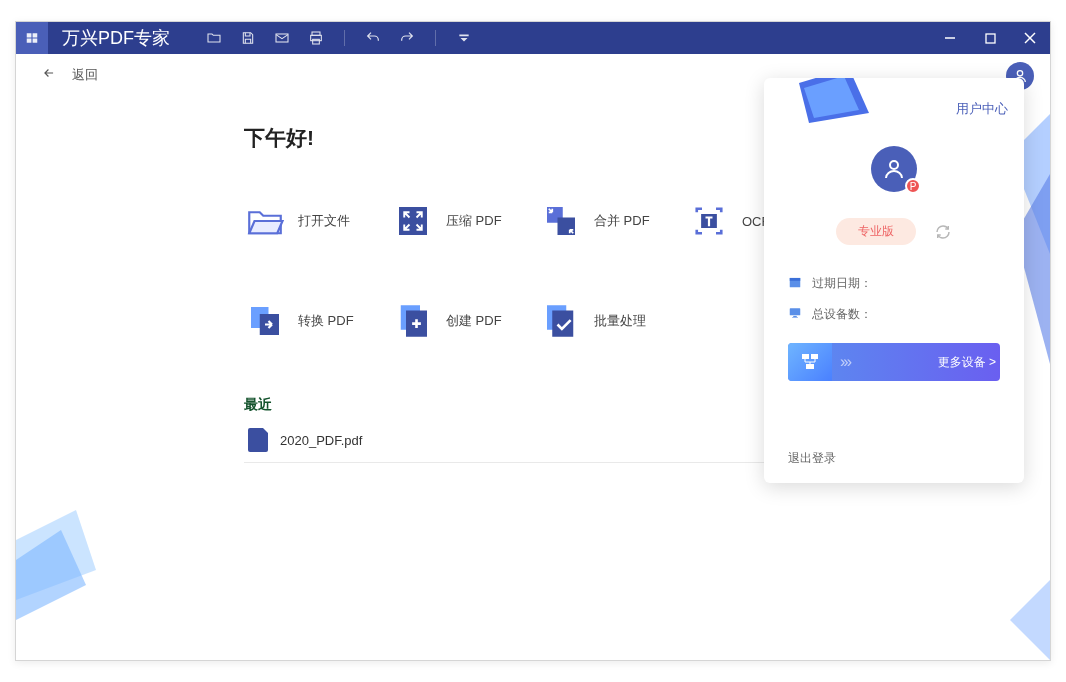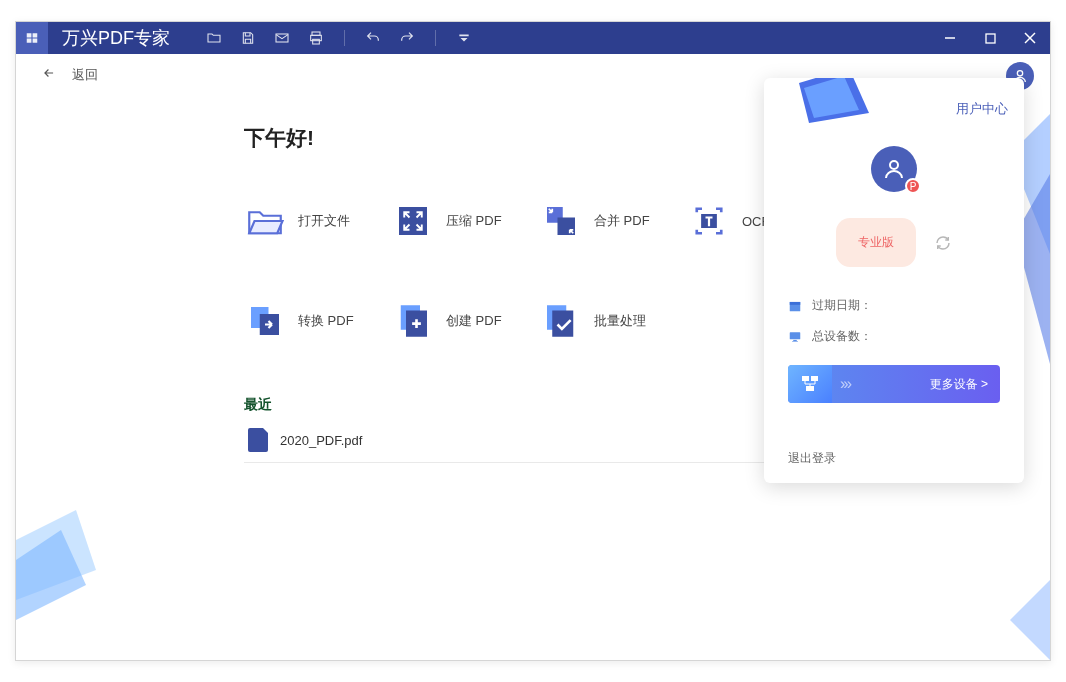--- a/index.html
+++ b/index.html
@@ -31,29 +31,29 @@
 .recent-row .ic::after{content:"";position:absolute;top:0;right:0;border-style:solid;border-width:0 5px 5px 0;border-color:transparent #fff transparent transparent}
 .recent-row span{font-size:13px;color:#333}
 .panel{position:absolute;right:26px;top:24px;width:260px;height:405px;background:#fff;border-radius:6px;box-shadow:0 4px 20px rgba(0,0,0,.15);overflow:hidden}
 .panel-fold{position:absolute;top:-10px;left:35px;width:70px;height:55px}
 .panel-fold svg{width:100%;height:100%}
 .panel-title{position:absolute;right:16px;top:22px;color:#4a5fb8;font-size:13px;cursor:pointer}
 .avatar-wrap{display:flex;justify-content:center;margin-top:68px;position:relative}
 .avatar{width:46px;height:46px;border-radius:50%;background:#4a5fb8;display:flex;align-items:center;justify-content:center;position:relative}
 .avatar-badge{position:absolute;right:-4px;bottom:-2px;width:16px;height:16px;border-radius:50%;background:#e55;color:#fff;font-size:10px;display:flex;align-items:center;justify-content:center;border:2px solid #fff}
 .plan-row{display:flex;align-items:center;justify-content:center;gap:18px;margin-top:26px}
-.plan-pill{background:#fde9e1;color:#e66;font-size:12px;padding:16px 22px;border-radius:14px}
+.plan-pill{background:#fde9e1;color:#e66;font-size:12px;padding:5px 22px;border-radius:14px}
 .refresh{width:18px;height:18px;cursor:pointer;opacity:.6}
 .info{padding:30px 24px 0}
-.info-row{display:flex;align-items:center;gap:10px;font-size:12px;color:#666;margin-bottom:14px}
+.info-row{display:flex;gap:10px;font-size:12px;color:#666;margin-bottom:14px}
 .info-ic{width:14px;height:14px}
 .more-btn{margin:20px 24px 0;height:38px;border-radius:4px;background:linear-gradient(90deg,#5a8ff0 0%,#6a5ff0 100%);display:flex;align-items:center;cursor:pointer;position:relative;overflow:hidden}
 .more-btn .dev-ic{width:44px;height:38px;background:linear-gradient(135deg,#6fb5ff,#4a80ff);display:flex;align-items:center;justify-content:center}
 .more-btn .chev{margin-left:8px;opacity:.6;font-size:16px;color:#fff;letter-spacing:-2px}
-.more-btn .txt{margin-left:auto;margin-right:12px;color:#fff;font-size:12px}
+.more-btn .txt{margin-left:auto;margin-right:4px;color:#fff;font-size:12px}
 .logout{position:absolute;left:24px;bottom:16px;font-size:12px;color:#666;cursor:pointer}
 .deco-left{position:absolute;left:0;bottom:40px;width:100px;height:110px}
 .deco-right{position:absolute;right:0;top:60px;width:40px;height:250px}
 .deco-right2{position:absolute;right:0;bottom:0;width:40px;height:80px}
 </style>
 </head>
 <body>
 
 <div class="window">
   <div class="titlebar">

